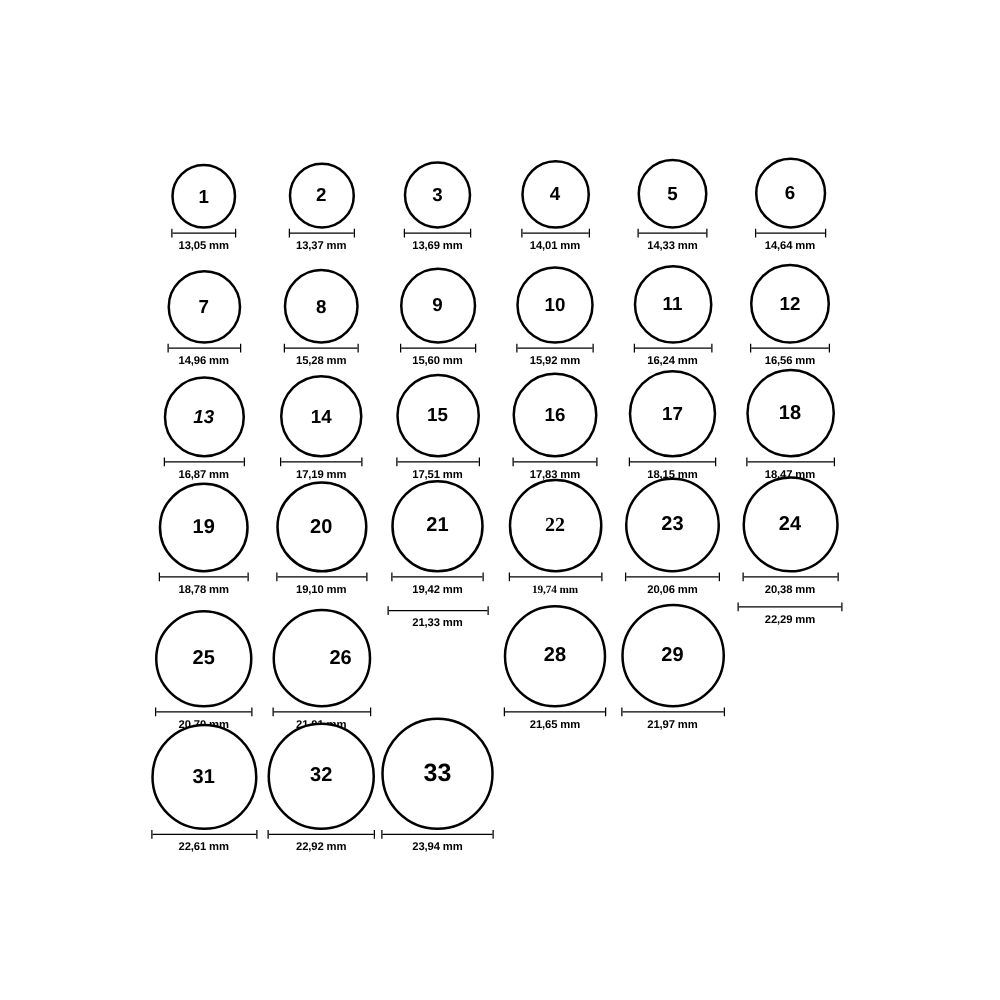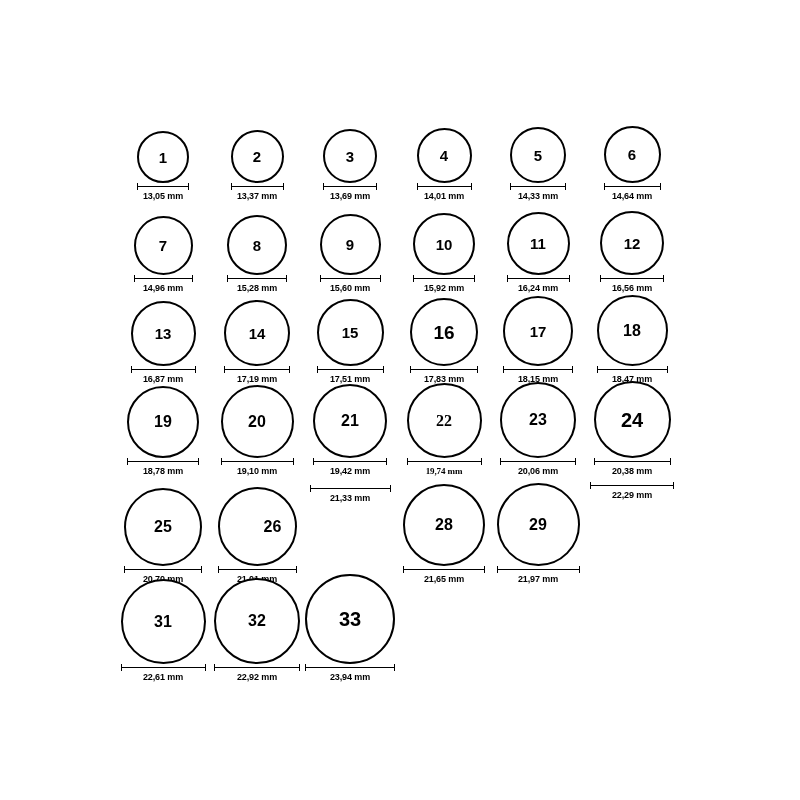--- a/index.html
+++ b/index.html
@@ -174,21 +174,21 @@
     <div class="ring-cell" style="left: 600px; top: 211px; width: 64px;">
       <div class="ring-circle" style="width: 64px; height: 64px;">
         <div class="ring-number" style="font-size: 15px;">12</div>
       </div>
       <div class="ring-measure">
         <div class="measure-bar" style="width: 64px;"></div>
         <div class="ring-label">16,56 mm</div>
       </div>
     </div>
     <div class="ring-cell" style="left: 130.5px; top: 301px; width: 65px;">
-      <div class="ring-circle" style="width: 65px; height: 65px;">
+      <div class="ring-circle" style="width: 65px; height: 65px; font-style: italic;">
         <div class="ring-number" style="font-size: 15px;">13</div>
       </div>
       <div class="ring-measure">
         <div class="measure-bar" style="width: 65px;"></div>
         <div class="ring-label">16,87 mm</div>
       </div>
     </div>
     <div class="ring-cell" style="left: 224px; top: 300px; width: 66px;">
       <div class="ring-circle" style="width: 66px; height: 66px;">
         <div class="ring-number" style="font-size: 15px;">14</div>
@@ -202,21 +202,21 @@
       <div class="ring-circle" style="width: 67px; height: 67px;">
         <div class="ring-number" style="font-size: 15px;">15</div>
       </div>
       <div class="ring-measure">
         <div class="measure-bar" style="width: 67px;"></div>
         <div class="ring-label">17,51 mm</div>
       </div>
     </div>
     <div class="ring-cell" style="left: 410px; top: 298px; width: 68px;">
       <div class="ring-circle" style="width: 68px; height: 68px;">
-        <div class="ring-number" style="font-size: 19px;">16</div>
+        <div class="ring-number" style="font-size: 15px;">16</div>
       </div>
       <div class="ring-measure">
         <div class="measure-bar" style="width: 68px;"></div>
         <div class="ring-label">17,83 mm</div>
       </div>
     </div>
     <div class="ring-cell" style="left: 503px; top: 296px; width: 70px;">
       <div class="ring-circle" style="width: 70px; height: 70px;">
         <div class="ring-number" style="font-size: 15px;">17</div>
       </div>
@@ -274,21 +274,21 @@
       <div class="ring-circle" style="width: 76px; height: 76px; align-items: center;">
         <div class="ring-number" style="font-size: 16px;">23</div>
       </div>
       <div class="ring-measure">
         <div class="measure-bar" style="width: 76px;"></div>
         <div class="ring-label">20,06 mm</div>
       </div>
     </div>
     <div class="ring-cell" style="left: 593.5px; top: 381px; width: 77px;">
       <div class="ring-circle" style="width: 77px; height: 77px;">
-        <div class="ring-number" style="font-size: 20px;">24</div>
+        <div class="ring-number" style="font-size: 16px;">24</div>
       </div>
       <div class="ring-measure">
         <div class="measure-bar" style="width: 77px;"></div>
         <div class="ring-label">20,38 mm</div>
       </div>
     </div>
     <div class="ring-cell" style="left: 124px; top: 488px; width: 78px;">
       <div class="ring-circle" style="width: 78px; height: 78px;">
         <div class="ring-number" style="font-size: 16px;">25</div>
       </div>

